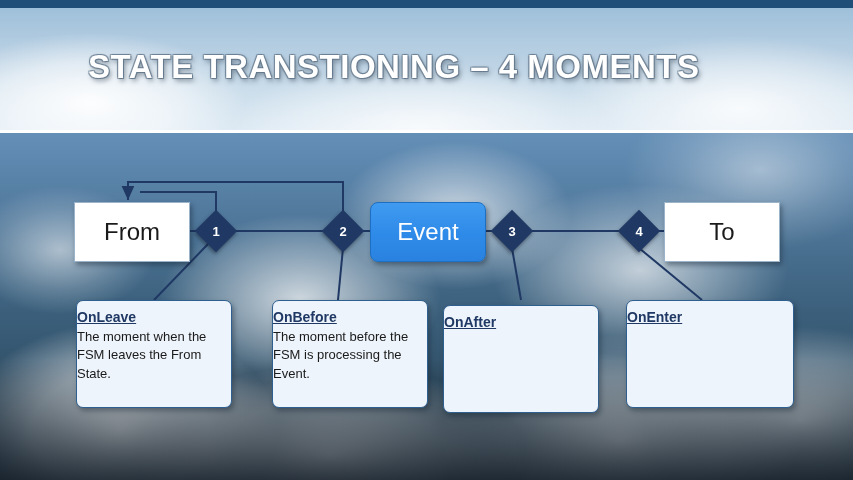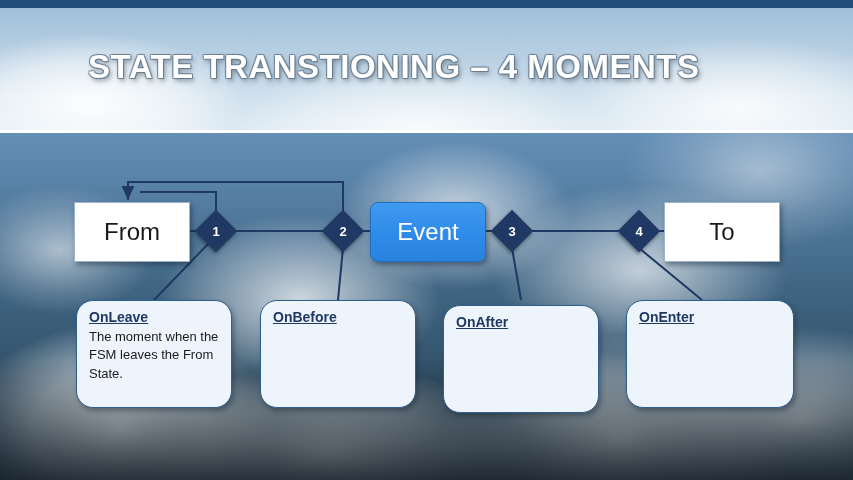--- a/index.html
+++ b/index.html
@@ -147,41 +147,41 @@
   }
   .node-1 { left: 201px; top: 216px; }
   .node-2 { left: 328px; top: 216px; }
   .node-3 { left: 497px; top: 216px; }
   .node-4 { left: 624px; top: 216px; }
 
   .callout {
     position: absolute;
     background: #eef4fb;
     border: 1px solid #2e5f8f;
-    border-radius: 17px;
+    border-radius: 7px;
     box-shadow: 2px 3px 5px rgba(20,35,50,0.40);
-    padding: 8px 10px 10px 12px;
+    padding: 8px 10px 10px 0;
     box-sizing: border-box;
     width: 156px;
     height: 108px;
   }
   .callout-title {
     font-size: 14px;
     font-weight: bold;
     color: #1f3864;
     text-decoration: underline;
     margin-bottom: 3px;
   }
   .callout-body {
     font-size: 13px;
     line-height: 1.42;
     color: #1a1a1a;
   }
   .c1 { left: 76px;  top: 300px; }
-  .c2 { left: 260px; top: 300px; }
+  .c2 { left: 272px; top: 300px; }
   .c3 { left: 443px; top: 305px; }
   .c4 { left: 626px; top: 300px; width: 168px; }
 </style>
 </head>
 <body>
 
 <div id="slide">
 
   <div class="bg"></div>
   <div class="bg-dark-bottom"></div>
@@ -244,20 +244,21 @@
     <div class="diamond node-4"></div>
     <div class="diamond-label node-4">4</div>
 
     <div class="callout c1">
       <div class="callout-title">OnLeave</div>
       <div class="callout-body">The moment when the FSM leaves the From State.</div>
     </div>
 
     <div class="callout c2">
       <div class="callout-title">OnBefore</div>
+      <div class="callout-body">The moment before the FSM is processing the Event.</div>
     </div>
 
     <div class="callout c3">
       <div class="callout-title">OnAfter</div>
     </div>
 
     <div class="callout c4">
       <div class="callout-title">OnEnter</div>
     </div>
 

